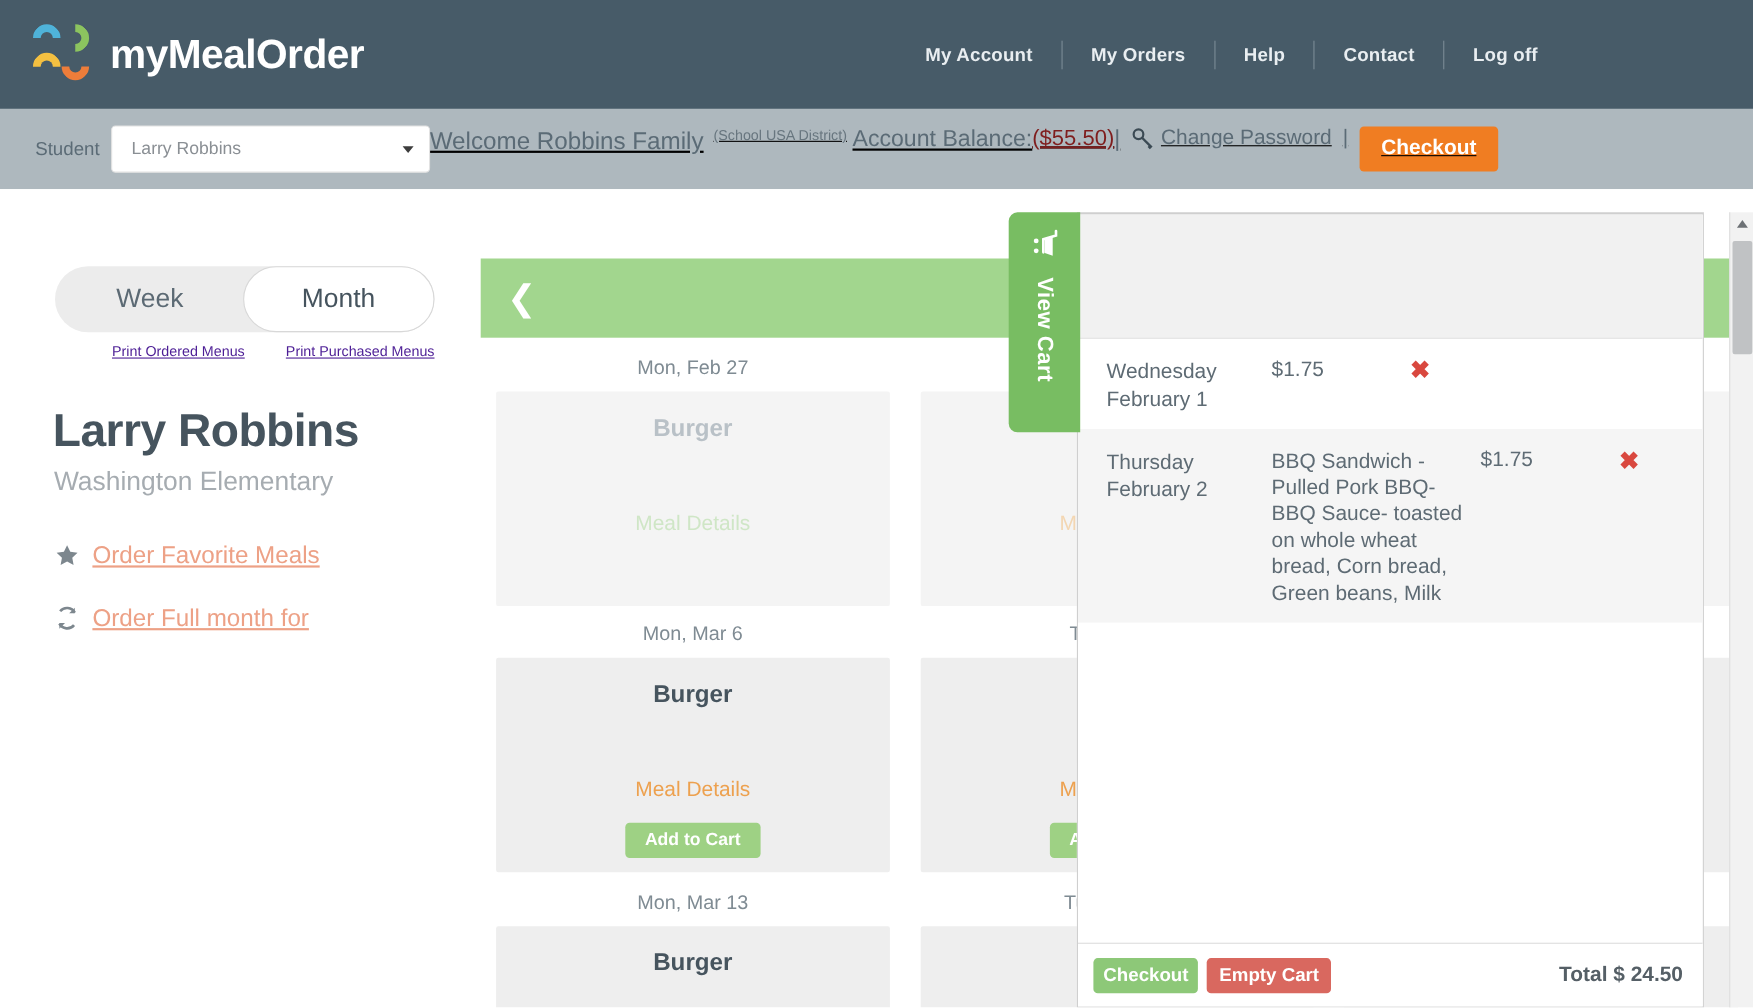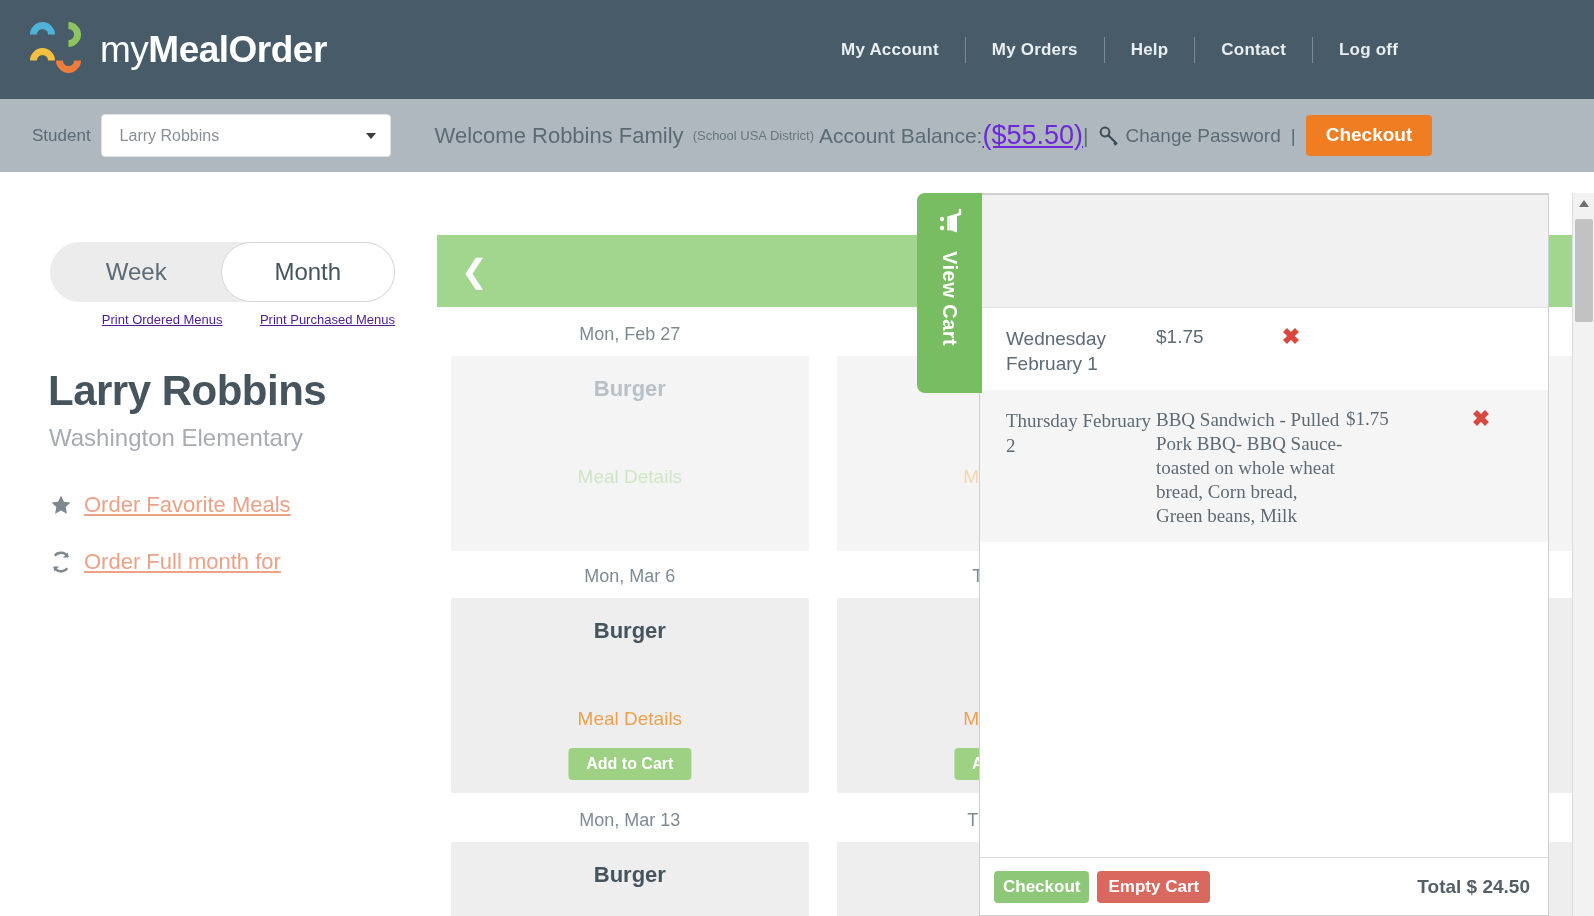--- a/index.html
+++ b/index.html
@@ -26,21 +26,21 @@
           border:7px solid transparent; }
   .p-tl{ left:0;  top:0;  border-color:#4fb3d9 #4fb3d9 transparent transparent;
          transform:rotate(-45deg); }
   .p-tr{ left:26px; top:0; border-color:#8cc45f #8cc45f transparent transparent;
          transform:rotate(45deg); }
   .p-bl{ left:0; top:26px; border-color:#f4c041 transparent transparent #f4c041;
          transform:rotate(45deg); }
   .p-br{ left:26px; top:26px; border-color:transparent #ed7d3a #ed7d3a transparent;
          transform:rotate(45deg); }
   #brand-text{ color:#ffffff; font-size:37px; letter-spacing:-0.5px; white-space:nowrap; }
-  #brand-text .light{ font-weight:400; }
+  #brand-text .light{ font-weight:700; }
   #brand-text .bold{ font-weight:bold; }
 
   #top-nav{ margin-left:auto; margin-right:170px; display:flex; align-items:center; }
   .nav-link{
     color:#e9eef1; font-size:17px; font-weight:bold; text-decoration:none;
     padding:0 26px; white-space:nowrap; letter-spacing:.2px;
   }
   .nav-sep{ width:1px; height:26px; background:#7b8b96; }
 
   
@@ -53,25 +53,25 @@
   #student-select{
     position:relative; width:290px; height:43px; background:#fff;
     border:1px solid #e2e2e2; border-radius:4px; display:flex; align-items:center;
   }
   #student-select-value{ color:#8a8f94; font-size:16px; margin-left:18px; }
   #student-caret{
     position:absolute; right:14px; top:50%; transform:translateY(-50%);
     width:0;height:0;border-left:5px solid transparent;border-right:5px solid transparent;
     border-top:6px solid #3c3c3c;
   }
-  #welcome-wrap{ margin-left:44px; display:flex; align-items:center; white-space:nowrap; }
+  #welcome-wrap{ display:flex; align-items:flex-start; white-space:nowrap;text-decoration:underline; }
   #welcome-text{ color:#5b6b76; font-size:22px; }
   #district-text{ color:#68767f; font-size:13px; margin-left:9px; }
   #balance-label{ color:#5b6b76; font-size:21px; margin-left:5px; }
-  #balance-value{ color:#6d28d9; font-size:27px; text-decoration:underline; }
+  #balance-value{ color:#7f1d1d; font-size:20px; text-decoration:underline; }
   #balance-pipe{ color:#5b6b76; font-size:21px; }
   #key-icon{ margin-left:10px; margin-right:5px; display:inline-flex; align-items:center; }
   #change-password{
     color:#5b6b76; font-size:19px; text-decoration:none; white-space:nowrap;
   }
   #cp-pipe{ color:#5b6b76; font-size:19px; margin:0 10px; }
   #top-checkout-btn{
     background:#f07d22; color:#ffffff; font-size:19px; font-weight:bold;
     border:none; border-radius:4px; padding:9px 20px 10px; cursor:pointer;
     white-space:nowrap;
@@ -176,21 +176,21 @@
 
   
   #cart-panel{
     position:absolute; left:979px; top:193px; width:570px; height:723px;
     background:#ffffff; border:1px solid #cfcfcf; border-top:2px solid #cfcfcf;
     z-index:20; overflow:hidden;
   }
   #cart-head{ height:113px; background:#f1f1f1; border-bottom:1px solid #e3e3e3; }
   #cart-rows{ position:relative; }
   .cart-row{ display:flex; padding:18px 0 14px; }
-  .cart-row.alt{ background:#f5f5f5;font-family:Liberation Serif, serif; }
+  .cart-row.alt{ background:#f5f5f5; }
   .cart-date{ width:176px; padding-left:26px; color:#5e6b74; font-size:19px; line-height:25px; }
   .cart-desc{ width:190px; color:#5e6b74; font-size:19px; line-height:24px; }
   .cart-price{ width:100px; color:#5e6b74; font-size:19px; }
   .cart-x{ width:70px; text-align:center; color:#d9483f; font-size:22px; font-weight:bold;
            cursor:pointer; line-height:1; }
   #cart-footer{
     position:absolute; left:0; bottom:0; width:568px; height:58px;
     background:#ffffff; border-top:1px solid #dcdcdc;
     display:flex; align-items:center; padding:0 14px;
   }

